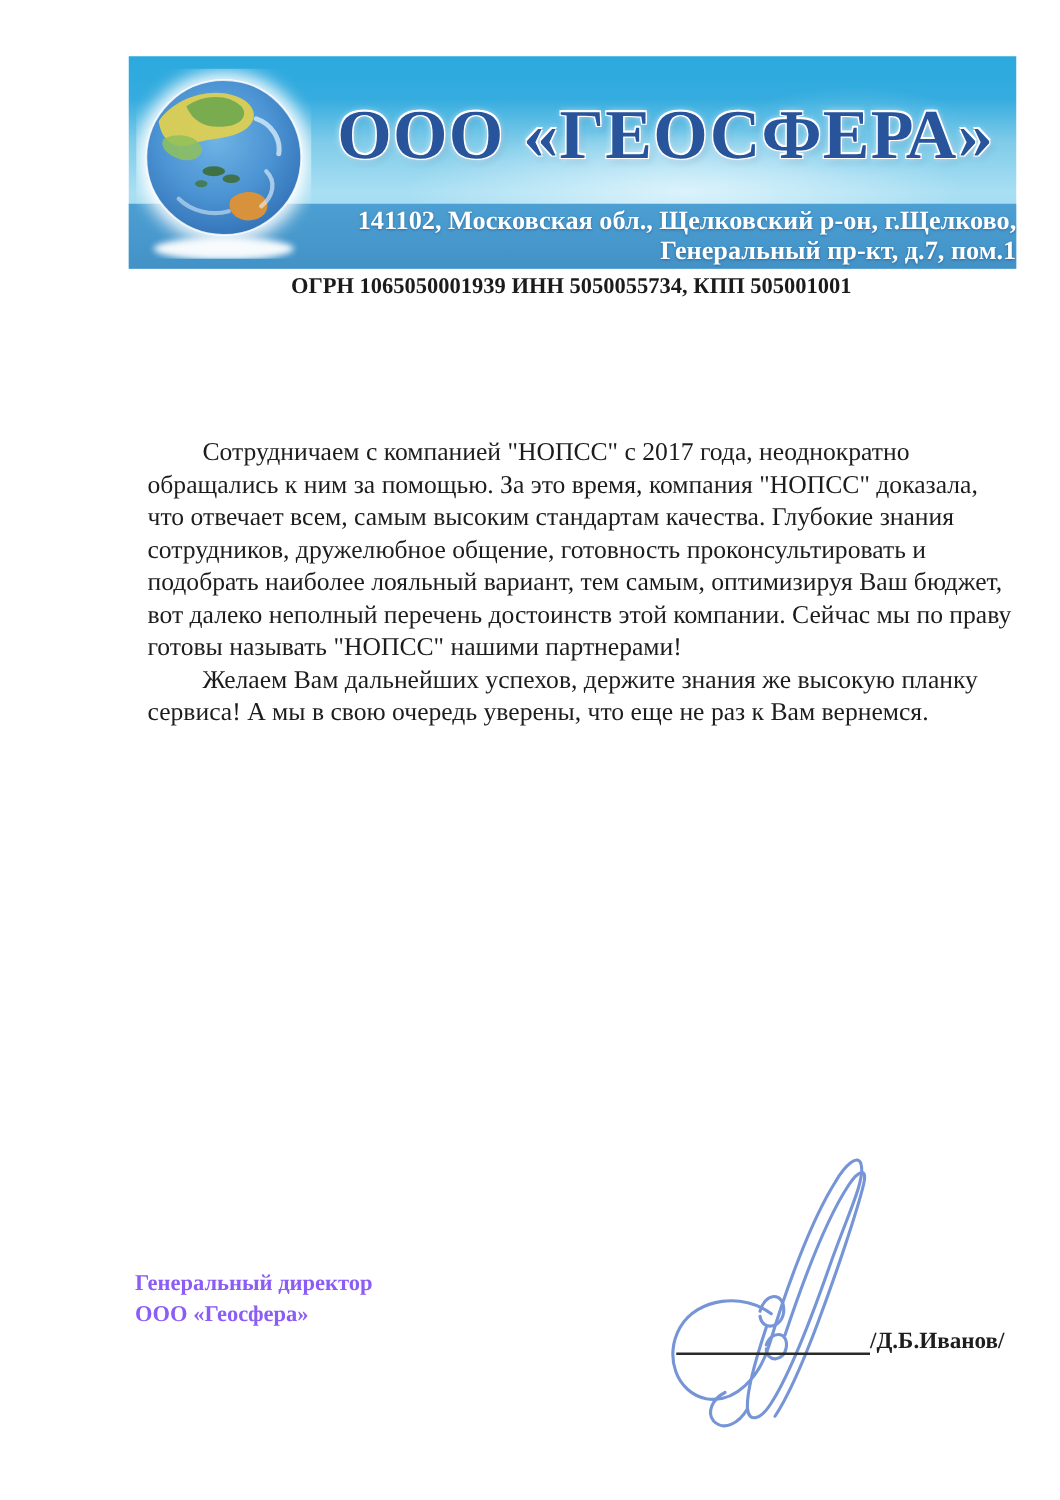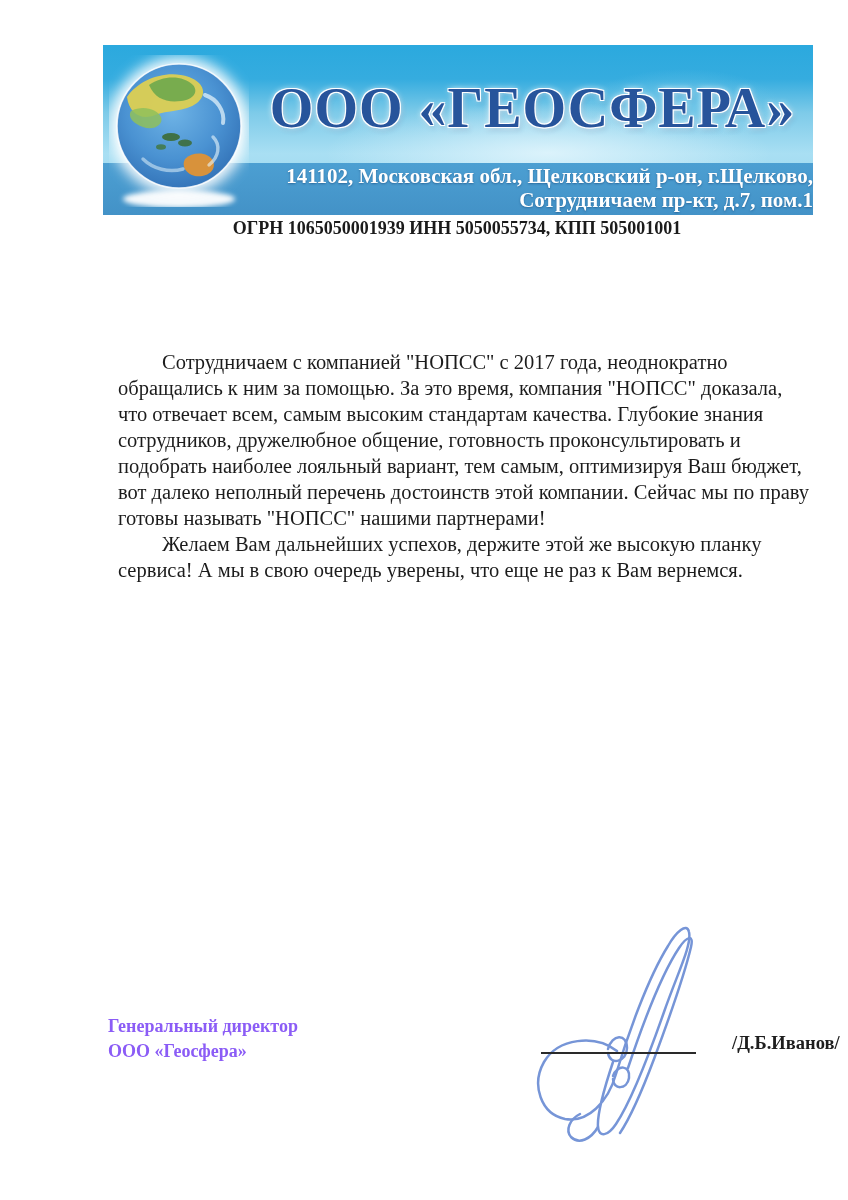--- a/index.html
+++ b/index.html
@@ -106,28 +106,27 @@
     left: 75px;
     top: 1014px;
     font-weight: bold;
     font-size: 18px;
     line-height: 25px;
     color: #8b5cf6;
   }
   .sig-row {
     position: absolute;
     left: 508px;
-    top: 1031px;
+    top: 1061px;
     display: flex;
     align-items: flex-end;
     font-weight: bold;
     font-size: 18.5px;
     color: #1e1e1e;
     z-index: 2;
-    gap: 36px;
   }
   .sig-underscore {
     display: inline-block;
     width: 155px;
     height: 21px;
     border-bottom: 2.5px solid #2a2a2a;
   }
   .signature-ink {
     position: absolute;
     left: 487px;
@@ -138,21 +137,21 @@
 </head>
 <body>
 
 <div class="page">
 
   <div class="banner">
     <div class="banner-title">ООО «ГЕОСФЕРА»</div>
     <div class="address-band"></div>
     <div class="address-text">
       <div>141102, Московская обл., Щелковский р-он, г.Щелково,</div>
-      <div>Сотрудничаем пр-кт, д.7, пом.1</div>
+      <div>Генеральный пр-кт, д.7, пом.1</div>
     </div>
 
     <svg class="globe" width="140" height="152" viewBox="0 0 140 152">
       <defs>
         <radialGradient id="ocean" cx="45%" cy="38%" r="70%">
           <stop offset="0%" stop-color="#6FB4E6"></stop>
           <stop offset="55%" stop-color="#4A92D2"></stop>
           <stop offset="100%" stop-color="#2E6CB2"></stop>
         </radialGradient>
         <filter id="softblur" x="-40%" y="-40%" width="180%" height="180%">
@@ -189,21 +188,21 @@
       </g>
 
       <circle cx="70" cy="71" r="62" fill="none" stroke="#ffffff" stroke-width="1.6" opacity="0.8"></circle>
     </svg>
   </div>
 
   <div class="registration-line">ОГРН 1065050001939 ИНН 5050055734, КПП 505001001</div>
 
   <div class="letter-body">
     <p>Сотрудничаем с компанией "НОПСС" с 2017 года, неоднократно обращались к ним за помощью. За это время, компания "НОПСС" доказала, что отвечает всем, самым высоким стандартам качества. Глубокие знания сотрудников, дружелюбное общение, готовность проконсультировать и подобрать наиболее лояльный вариант, тем самым, оптимизируя Ваш бюджет, вот далеко неполный перечень достоинств этой компании. Сейчас мы по праву готовы называть "НОПСС" нашими партнерами!</p>
-    <p>Желаем Вам дальнейших успехов, держите этой же высокую планку сервиса! А мы в свою очередь уверены, что еще не раз к Вам вернемся.</p>
+    <p>Желаем Вам дальнейших успехов, держите знания же высокую планку сервиса! А мы в свою очередь уверены, что еще не раз к Вам вернемся.</p>
   </div>
 
   <div class="sig-block">
     <div>Генеральный директор</div>
     <div>ООО «Геосфера»</div>
   </div>
 
   <div class="sig-row">
     <span class="sig-underscore"></span>
       <span>/Д.Б.Иванов/</span>

